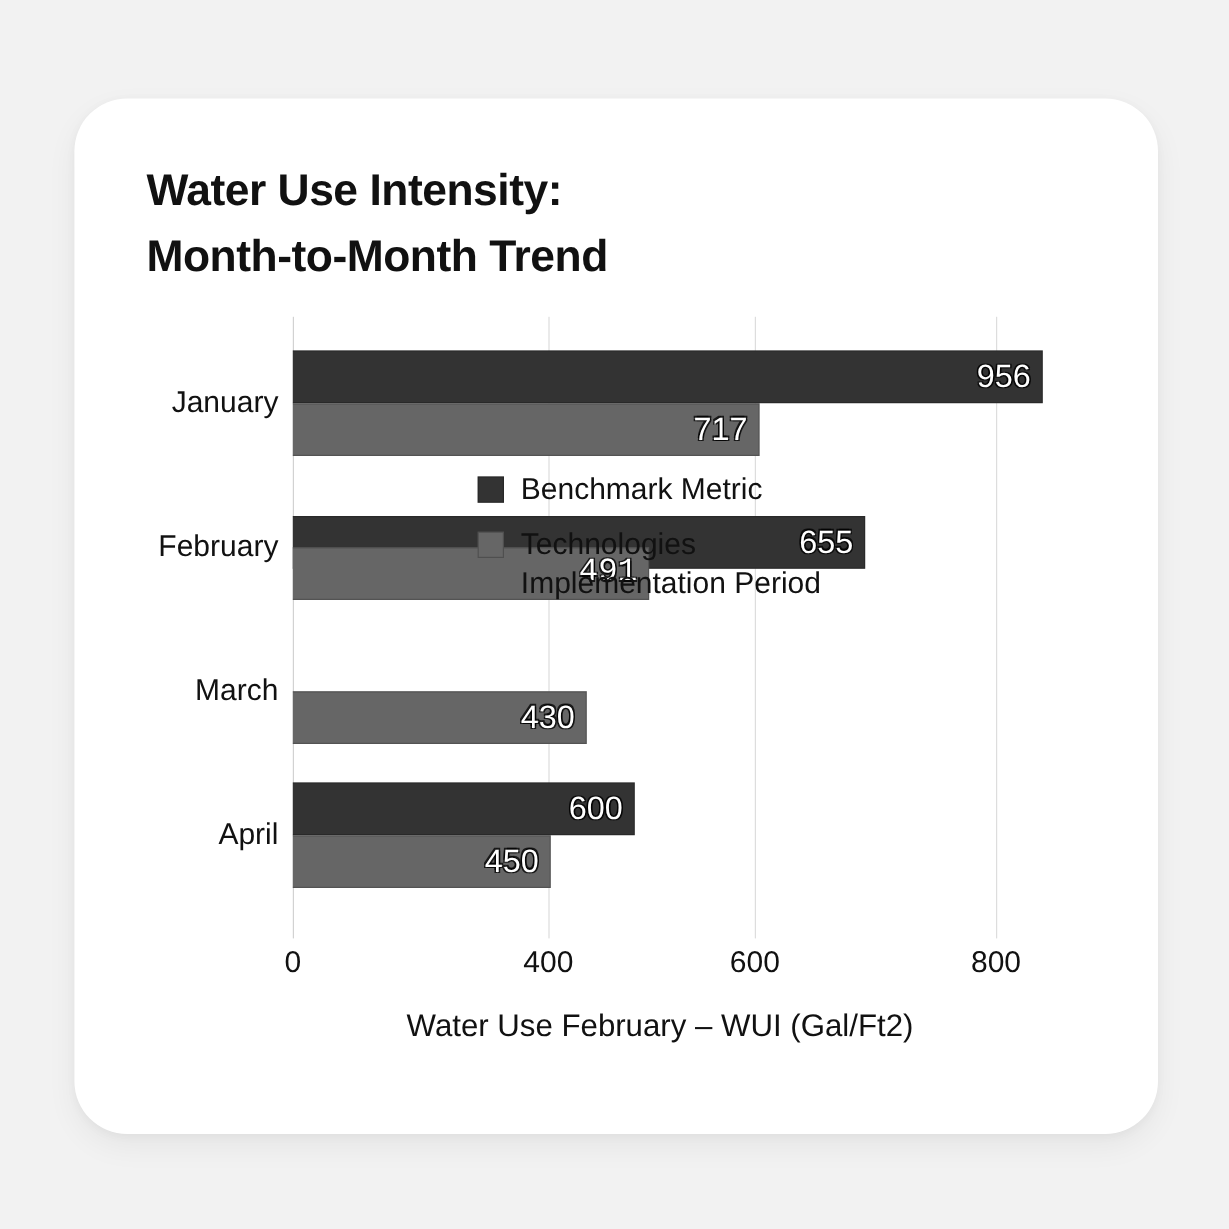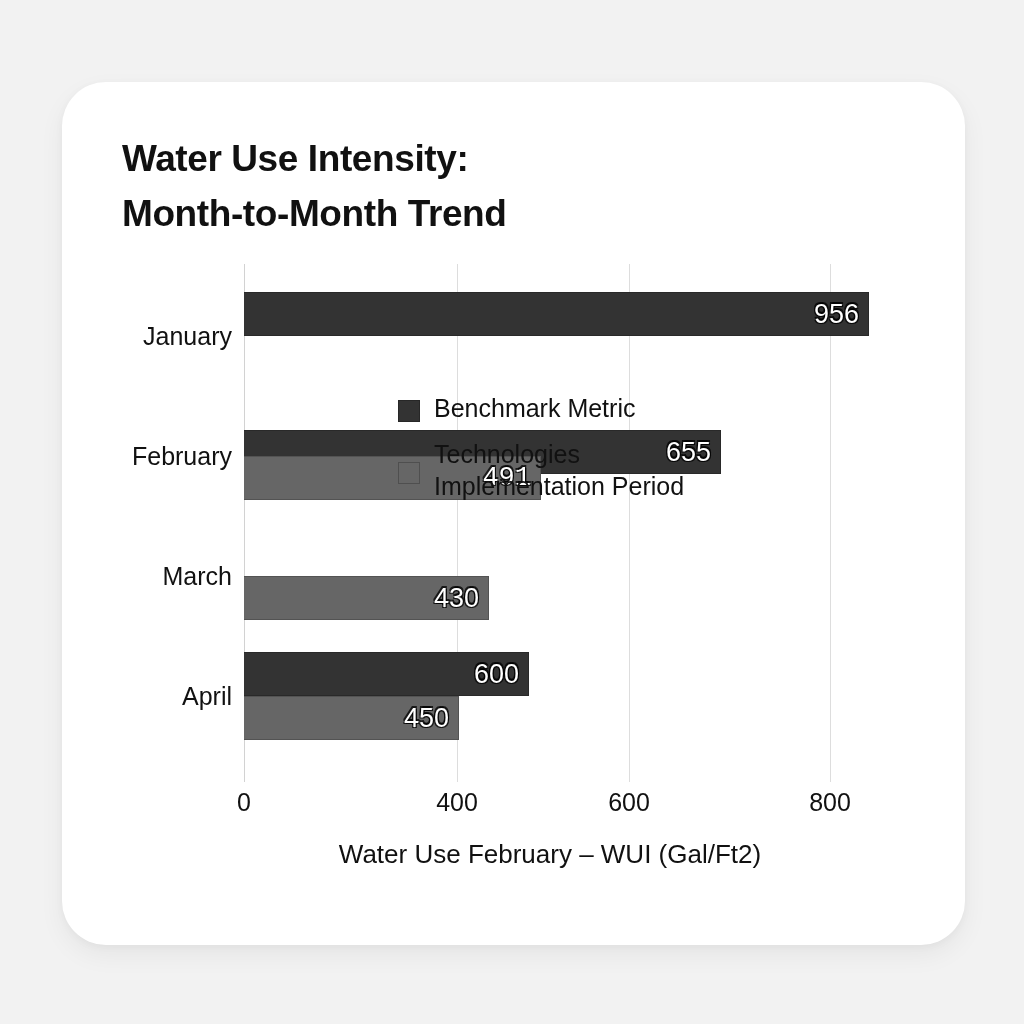--- a/index.html
+++ b/index.html
@@ -98,21 +98,21 @@
   }
 
   
   .legend {
     position: absolute;
     left: 398px; top: 392px;
     width: 320px;
   }
   .legend-row {
     display: flex;
-    align-items: center;
+    align-items: flex-start;
     margin-bottom: 14px;
   }
   .legend-swatch {
     width: 22px; height: 22px;
     flex: 0 0 22px;
     margin-top: 5px;
     margin-right: 14px;
     border: 1px solid rgba(0,0,0,0.22);
   }
   .legend-swatch.series-0 { background: #333333; }
@@ -140,20 +140,23 @@
       <div class="gridline" style="left: 213px;"></div>
       <div class="xtick" style="left: 213px;">400</div>
       <div class="gridline" style="left: 385px;"></div>
       <div class="xtick" style="left: 385px;">600</div>
       <div class="gridline" style="left: 586px;"></div>
       <div class="xtick" style="left: 586px;">800</div>
       <div class="ylabel" style="left: -260px; width: 248px; top: 72px;">January</div>
       <div class="bar series-0" style="left: 0px; top: 28px; width: 625px;">
         <span class="bar-label">956</span>
       </div>
+      <div class="bar series-1" style="left: 0px; top: 72px; width: 389px;">
+        <span class="bar-label">717</span>
+      </div>
       <div class="ylabel" style="left: -260px; width: 248px; top: 192px;">February</div>
       <div class="bar series-0" style="left: 0px; top: 148px; width: 477px; margin-top: 18px;">
         <span class="bar-label">655</span>
       </div>
       <div class="bar series-1" style="left: 0px; top: 192px; width: 297px; font-family: Liberation Mono, monospace;">
         <span class="bar-label">491</span>
       </div>
       <div class="ylabel" style="left: -260px; width: 248px; top: 312px;">March</div>
       <div class="bar series-1" style="left: 0px; top: 312px; width: 245px;">
         <span class="bar-label">430</span>

